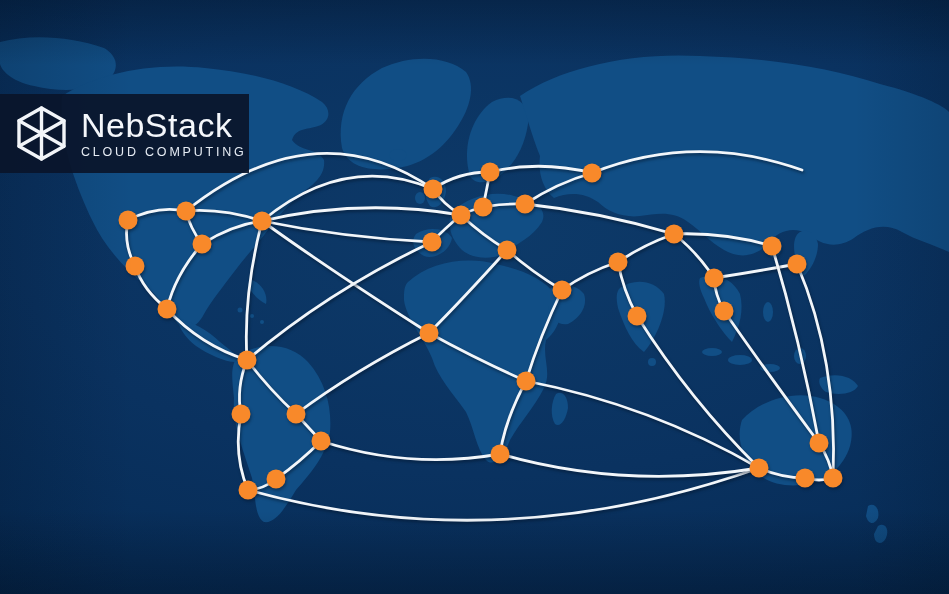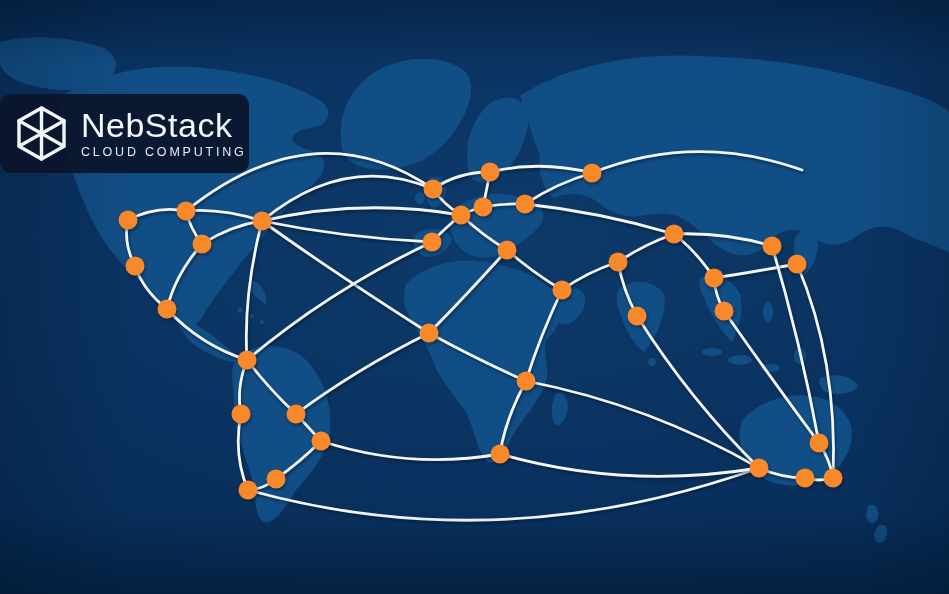--- a/index.html
+++ b/index.html
@@ -23,21 +23,20 @@
   }
   .dots circle{
     fill:var(--node,#f8892a);
     filter:drop-shadow(1px 2px 1.5px rgba(2,18,38,.45));
   }
   .logo{
     position:absolute;left:0;top:94px;width:249px;height:79px;
     background:rgba(10,21,42,.92);
     display:flex;align-items:center;gap:11px;padding-left:13px;box-sizing:border-box;
     z-index:3;
-    border-radius:11px;
   }
   .logo-icon{flex:0 0 auto;}
   .logo-icon svg{display:block;}
   .logo-text{display:flex;flex-direction:column;line-height:1;}
   .logo-name{font-size:34px;color:#f4f7fb;letter-spacing:.5px;font-weight:500;}
   .logo-tagline{font-size:12.5px;color:#e6ecf4;letter-spacing:2.8px;margin-top:4px;font-weight:400;text-align:center;}
   .headline{
     position:absolute;left:469px;top:516px;transform:translateX(-50%);
     font-size:47px;font-weight:bold;letter-spacing:1.5px;white-space:nowrap;
     color:var(--title,#f7892b);z-index:3;

